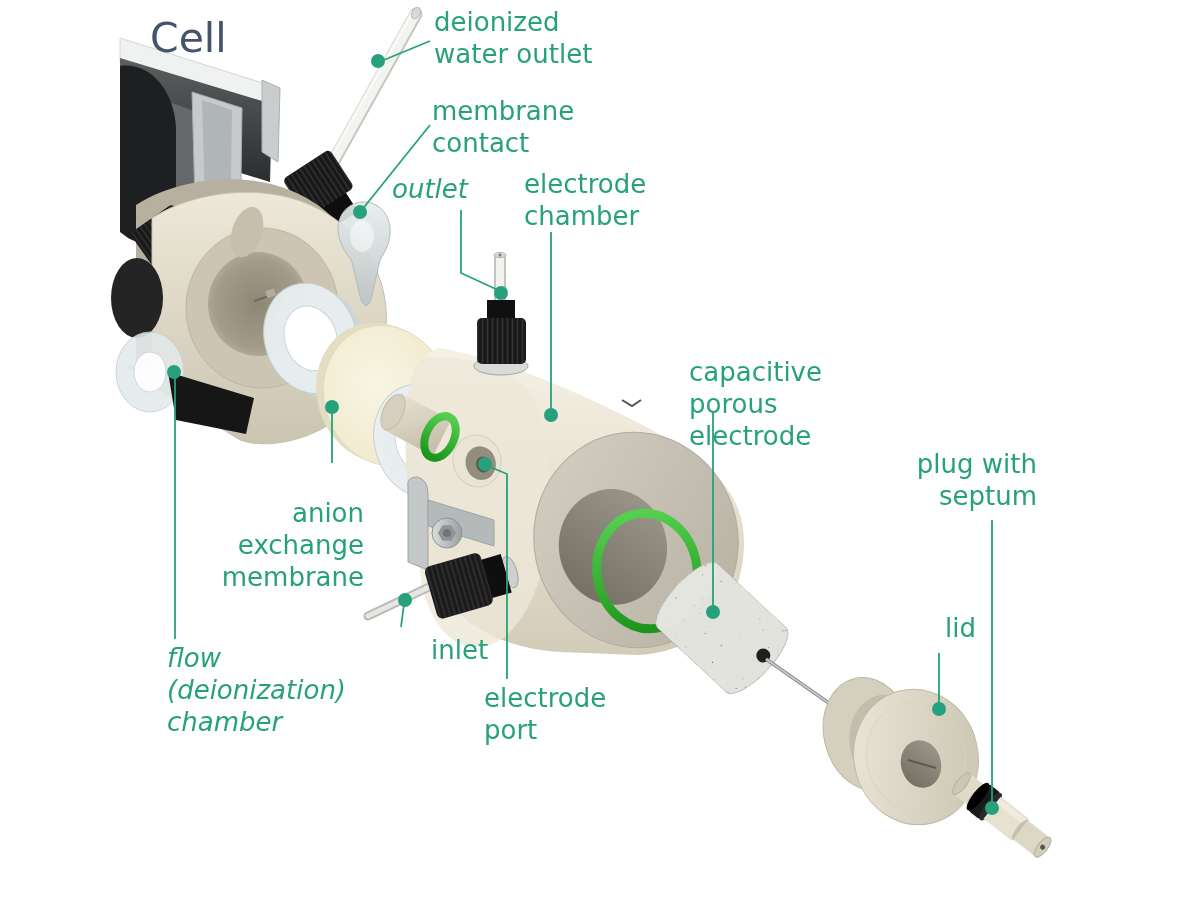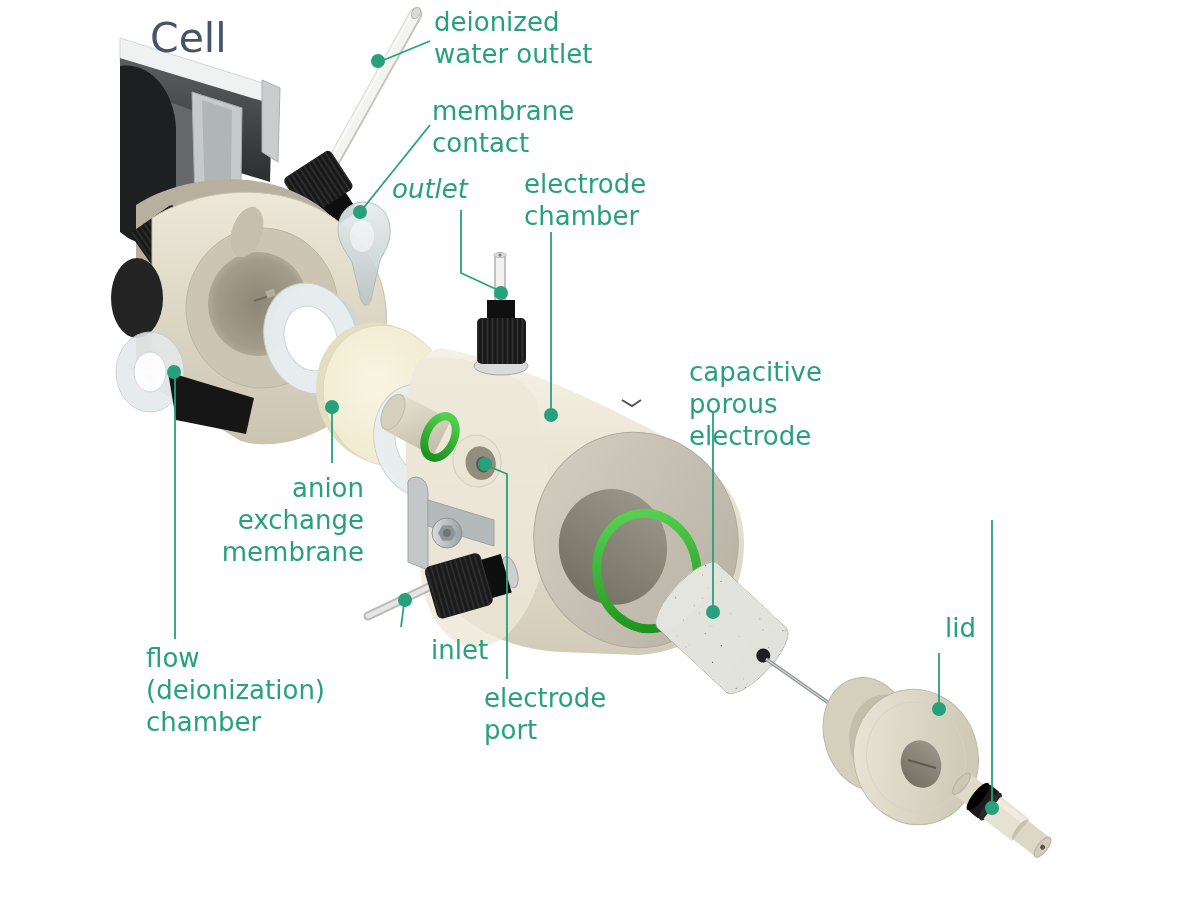--- a/index.html
+++ b/index.html
@@ -287,24 +287,26 @@
 <div class="lbl" style="left:434px;top:6px;">deionized
 water outlet</div>
 <div class="lbl" style="left:432px;top:95px;">membrane
 contact</div>
 <div class="lbl" style="left:392px;top:173px;font-style:italic;">outlet</div>
 <div class="lbl" style="left:524px;top:168px;">electrode
 chamber</div>
 <div class="lbl" style="left:689px;top:312px;margin-top:44px;">capacitive
 porous
 electrode</div>
-<div class="lbl right" style="right:836px;top:472px;">anion
+<div class="lbl right" style="right:163px;top:448px;">plug with
+septum</div>
+<div class="lbl right" style="right:836px;top:497px;">anion
 exchange
 membrane</div>
-<div class="lbl" style="left:146px;top:642px;">flow
+<div class="lbl" style="left:167px;top:642px;font-style:italic;">flow
 (deionization)
 chamber</div>
 <div class="lbl" style="left:389px;top:634px;margin-left:42px;">inlet</div>
 <div class="lbl" style="left:484px;top:682px;">electrode
 port</div>
 <div class="lbl" style="left:945px;top:612px;">lid</div>
 
 </div>
 
 </body></html>

